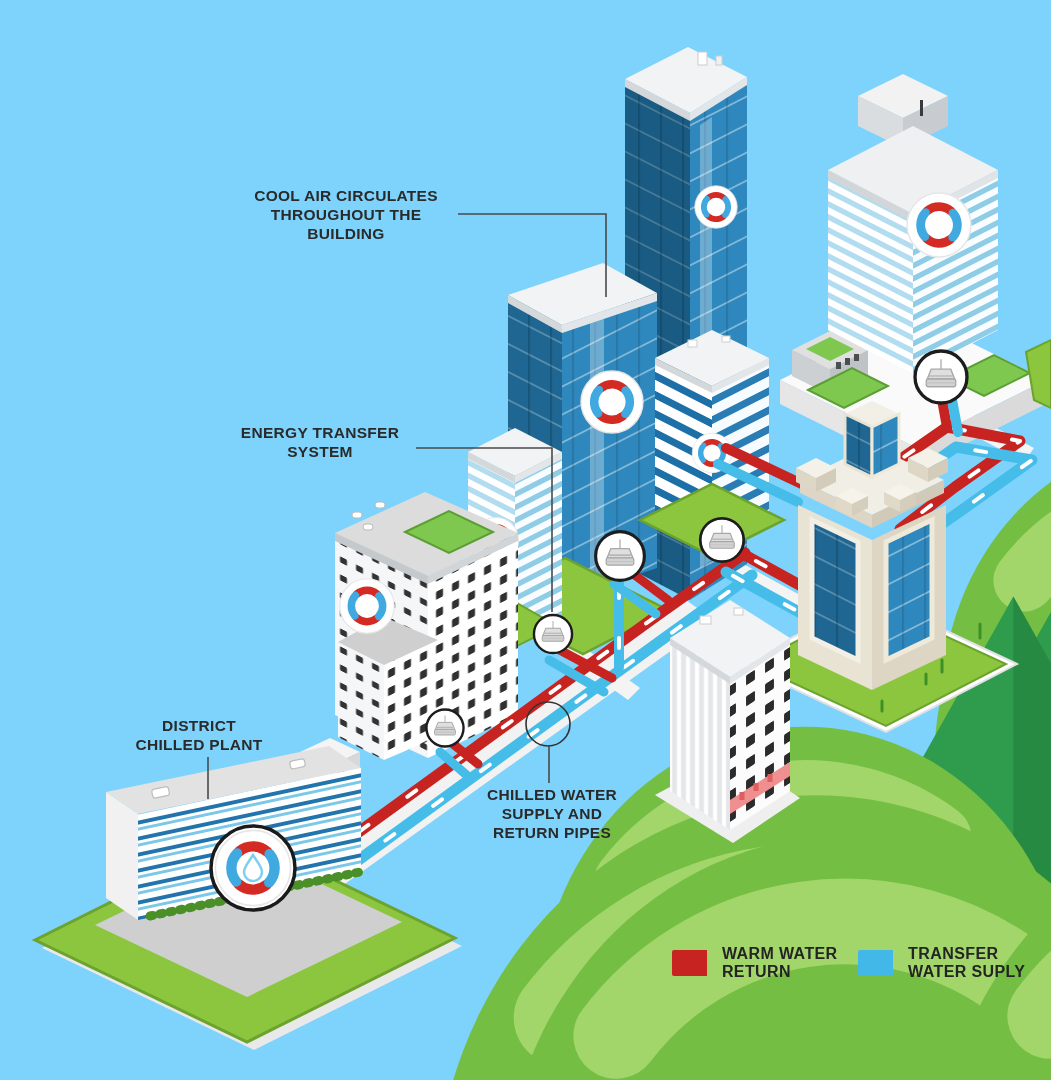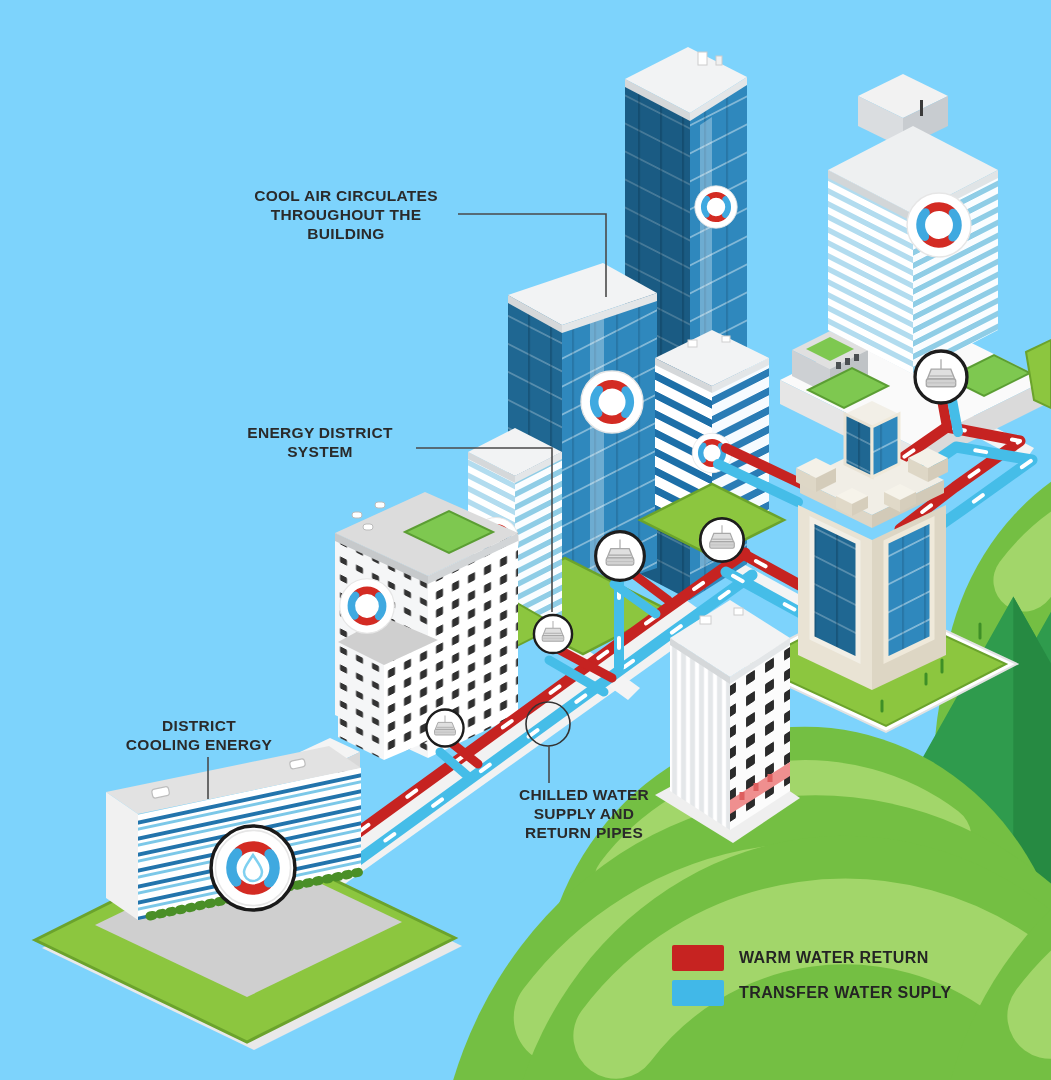--- a/index.html
+++ b/index.html
@@ -4,22 +4,22 @@
 <style>
   html,body{margin:0;padding:0;background:#ffffff;}
   #stage{position:relative;width:1051px;height:1080px;background:#7dd3fc;overflow:hidden;
          font-family:"Liberation Sans",sans-serif;}
   #scene{position:absolute;left:0;top:0;}
   .lbl{position:absolute;font-weight:700;font-size:15.5px;line-height:1.22;color:#2a2a2a;
        text-align:center;white-space:pre-line;letter-spacing:.3px;}
   #lbl-cool{left:226px;top:187px;width:240px;}
   #lbl-energy{left:220px;top:424px;width:200px;}
   #lbl-plant{left:108px;top:717px;width:182px;}
-  #lbl-pipes{left:496px;top:786px;width:176px;}
-  #legend{position:absolute;left:672px;top:945px;display:flex;flex-direction:column;gap:9px;}
+  #lbl-pipes{left:464px;top:786px;width:176px;}
+  #legend{position:absolute;left:672px;top:945px;display:flex;flex-direction:row;gap:9px;}
   .legend-row{display:flex;align-items:center;gap:15px;}
   .legend-label{font-weight:700;font-size:16px;letter-spacing:.4px;color:#242424;}
 </style>
 </head>
 <body>
 
 <div id="stage">
 
 <svg id="scene" width="1051" height="1080" viewBox="0 0 1051 1080">
 <defs>
@@ -348,24 +348,24 @@
   <polyline points="416,448 552,448 552,612"></polyline>
   <line x1="208" y1="757" x2="208" y2="799"></line>
   <circle cx="548" cy="724" r="22" stroke="#333333"></circle>
   <line x1="549" y1="746" x2="549" y2="783"></line>
 </g>
 </svg>
 
 <div class="lbl" id="lbl-cool">COOL AIR CIRCULATES
 THROUGHOUT THE
 BUILDING</div>
-<div class="lbl" id="lbl-energy">ENERGY DISTRICT
+<div class="lbl" id="lbl-energy">ENERGY TRANSFER
 SYSTEM</div>
 <div class="lbl" id="lbl-plant">DISTRICT
-COOLING ENERGY</div>
+CHILLED PLANT</div>
 <div class="lbl" id="lbl-pipes">CHILLED WATER
 SUPPLY AND
 RETURN PIPES</div>
 
 <div id="legend">
   <div class="legend-row">
     <svg width="52" height="26">
       <rect width="52" height="26" rx="2" fill="#c62321"></rect>
     </svg>
     <span class="legend-label">WARM WATER RETURN</span>

